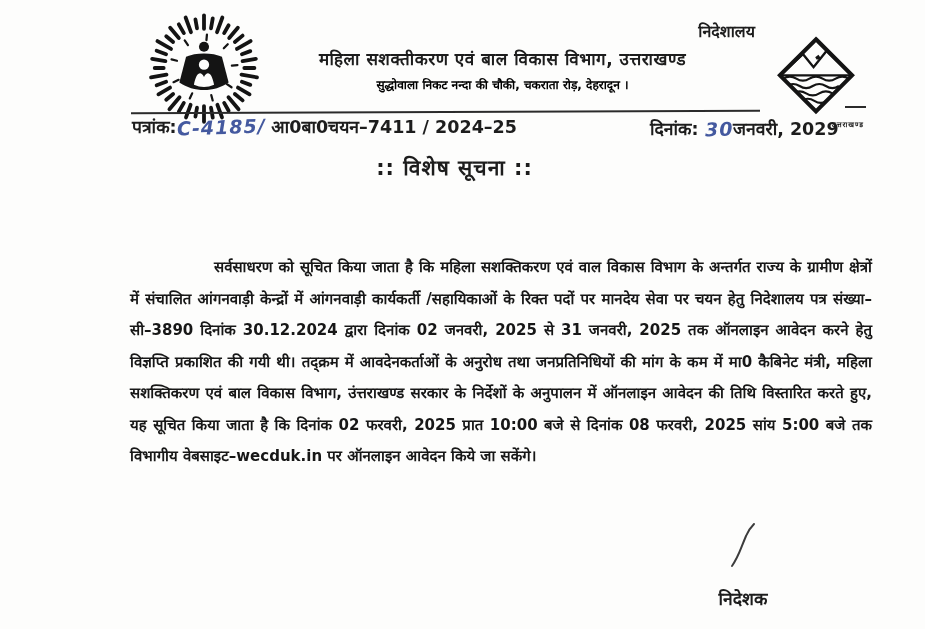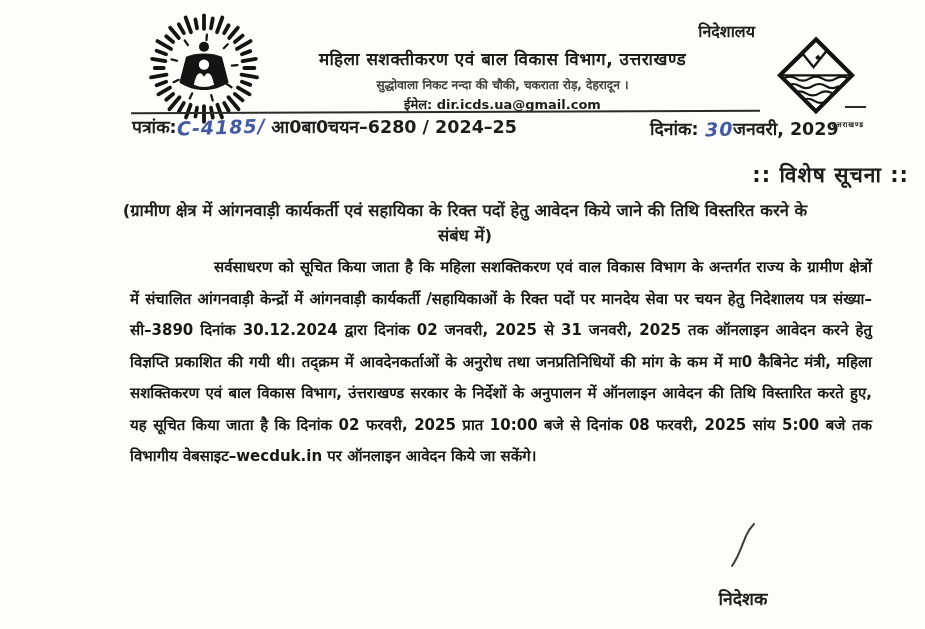--- a/index.html
+++ b/index.html
@@ -12,31 +12,31 @@
     font-family:"DejaVu Sans","Liberation Sans",sans-serif;
     color:#1d1d1d;
   }
   
   .logo-left { position:absolute; left:146px; top:12px; width:116px; height:112px; }
   .logo-right { position:absolute; left:766px; top:36px; width:98px; text-align:right; }
   .logo-right .caption { font-size:7px; font-weight:bold; letter-spacing:1px; margin-top:-2px; color:#151515; }
   .header-text { position:absolute; left:250px; top:20px; width:505px; text-align:center; }
   .h-directorate { font-size:16px; font-weight:bold;text-align:right; }
   .h-dept { font-size:17px; font-weight:bold; margin-top:5px; letter-spacing:0.5px; }
-  .h-address { font-size:12px; font-weight:bold; margin-top:6px; color:#404040; }
+  .h-address { font-size:12px; font-weight:bold; margin-top:6px; color:#000000; }
   .h-email { font-size:13px; font-weight:bold; margin-top:2px; }
   .rule { position:absolute; left:131px; top:111px; width:629px; height:2px; background:#2b2b2b; transform:rotate(-0.25deg); }
   .rule-dash { position:absolute; left:845px; top:106px; width:21px; height:2px; background:#2b2b2b; }
   
   .ref-left { position:absolute; left:132px; top:114px; font-size:17.5px; font-weight:bold; white-space:nowrap; }
   .ref-right { position:absolute; left:650px; top:116px; font-size:17.5px; font-weight:bold; white-space:nowrap; }
   .pen { color:#44599f; font-style:italic; font-weight:600; display:inline-block; transform:rotate(-2deg) translateY(1px); letter-spacing:1px; }
   .pen-num { font-size:19px; }
   
-  .title { position:absolute; left:0; right:16px; top:153px; text-align:right; font-size:21px; font-weight:bold; letter-spacing:1px;margin-top:7px; }
+  .title { position:absolute; left:0; right:16px; top:153px; text-align:center; font-size:21px; font-weight:bold; letter-spacing:1px; }
   .subject { position:absolute; left:112px; top:198px; width:706px; text-align:center; font-size:16.5px; font-weight:bold; line-height:25px; }
   .body-par {
     position:absolute; left:130px; top:252px; width:742px;
     font-size:15px; font-weight:600; line-height:31.5px;
     text-align:justify; text-indent:84px; color:#171717;
   }
   
   .sig-stroke { position:absolute; left:724px; top:522px; width:48px; height:46px; }
   .sig-block { position:absolute; left:638px; top:586px; width:210px; text-align:center; font-size:17.5px; font-weight:bold; line-height:27px; }
 </style>
@@ -100,24 +100,20 @@
       <path d="M34,40 C42,36 58,36 66,40 L72,63 C59,72 41,72 28,63 Z" fill="#141414"></path>
       <circle cx="50" cy="47" r="4.6" fill="#fdfdfc"></circle>
       <path d="M41,65 C43,54 47,52 50,58 C53,52 57,54 59,65 Q50,69 41,65 Z" fill="#fdfdfc"></path>
     </svg>
   </div>
 
   <div class="header-text">
     <div class="h-directorate">निदेशालय</div>
     <div class="h-dept">महिला सशक्तीकरण एवं बाल विकास विभाग, उत्तराखण्ड</div>
     <div class="h-address">सुद्धोवाला निकट नन्दा की चौकी, चकराता रोड़, देहरादून ।</div>
-    <div class="h-email">
-      <span>ईमेल:</span>
-      <span>dir.icds.ua@gmail.com</span>
-    </div>
   </div>
 
   <div class="logo-right">
     <svg viewBox="0 0 100 100" width="96" height="82">
       <defs>
         <clipPath id="dia">
             <path d="M50,4 L94,48 L50,92 L6,48 Z"></path>
           </clipPath>
       </defs>
       <path d="M50,4 L94,48 L50,92 L6,48 Z" fill="#fdfdfc" stroke="#141414" stroke-width="5"></path>
@@ -131,29 +127,28 @@
       </g>
     </svg>
     <div class="caption">उत्तराखण्ड</div>
   </div>
 
   <div class="rule"></div>
   <div class="rule-dash"></div>
 
   <div class="ref-left">
     <span>पत्रांक:</span><span class="pen pen-num">C-4185/</span>
-    <span>आ0बा0चयन–6280 / 2024–25</span>
+    <span>आ0बा0चयन–7411 / 2024–25</span>
   </div>
   <div class="ref-right">
     <span>दिनांक:</span>
     <span class="pen pen-num">30</span><span>जनवरी, 2029</span>
   </div>
 
   <div class="title">:: विशेष सूचना ::</div>
-  <div class="subject">(ग्रामीण क्षेत्र में आंगनवाड़ी कार्यकर्ती एवं सहायिका के रिक्त पदों हेतु आवेदन किये जाने की तिथि विस्तरित करने के संबंध में)</div>
   <div class="body-par">सर्वसाधरण को सूचित किया जाता है कि महिला सशक्तिकरण एवं वाल विकास विभाग के अन्तर्गत राज्य के ग्रामीण क्षेत्रों में संचालित आंगनवाड़ी केन्द्रों में आंगनवाड़ी कार्यकर्ती /सहायिकाओं के रिक्त पदों पर मानदेय सेवा पर चयन हेतु निदेशालय पत्र संख्या–सी–3890 दिनांक 30.12.2024 द्वारा दिनांक 02 जनवरी, 2025 से 31 जनवरी, 2025 तक ऑनलाइन आवेदन करने हेतु विज्ञप्ति प्रकाशित की गयी थी। तद्क्रम में आवदेनकर्ताओं के अनुरोध तथा जनप्रतिनिधियों की मांग के कम में मा0 कैबिनेट मंत्री, महिला सशक्तिकरण एवं बाल विकास विभाग, उंत्तराखण्ड सरकार के निर्देशों के अनुपालन में ऑनलाइन आवेदन की तिथि विस्तारित करते हुए, यह सूचित किया जाता है कि दिनांक 02 फरवरी, 2025 प्रात 10:00 बजे से दिनांक 08 फरवरी, 2025 सांय 5:00 बजे तक विभागीय वेबसाइट–wecduk.in पर ऑनलाइन आवेदन किये जा सकेंगे।</div>
 
   <div class="sig-stroke">
     <svg viewBox="0 0 48 46" width="48" height="46">
       <path d="M8,44 C15,34 16,28 22,14 C24,9 27,5 30,2" fill="none" stroke="#3c3c3c" stroke-width="2" stroke-linecap="round"></path>
     </svg>
   </div>
   <div class="sig-block">
     <div>निदेशक</div>
   </div>

